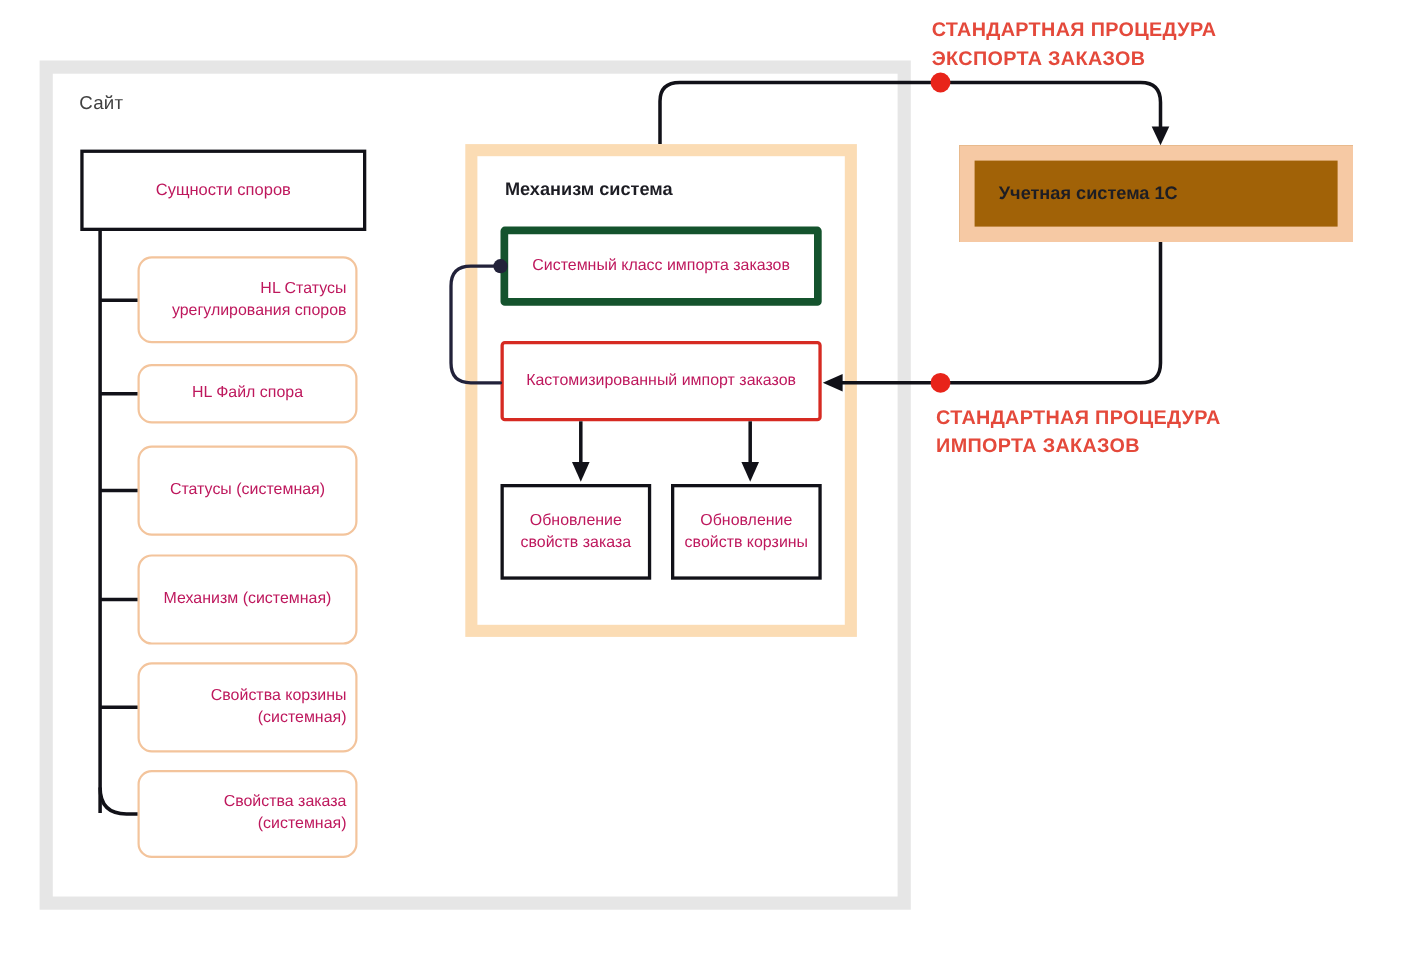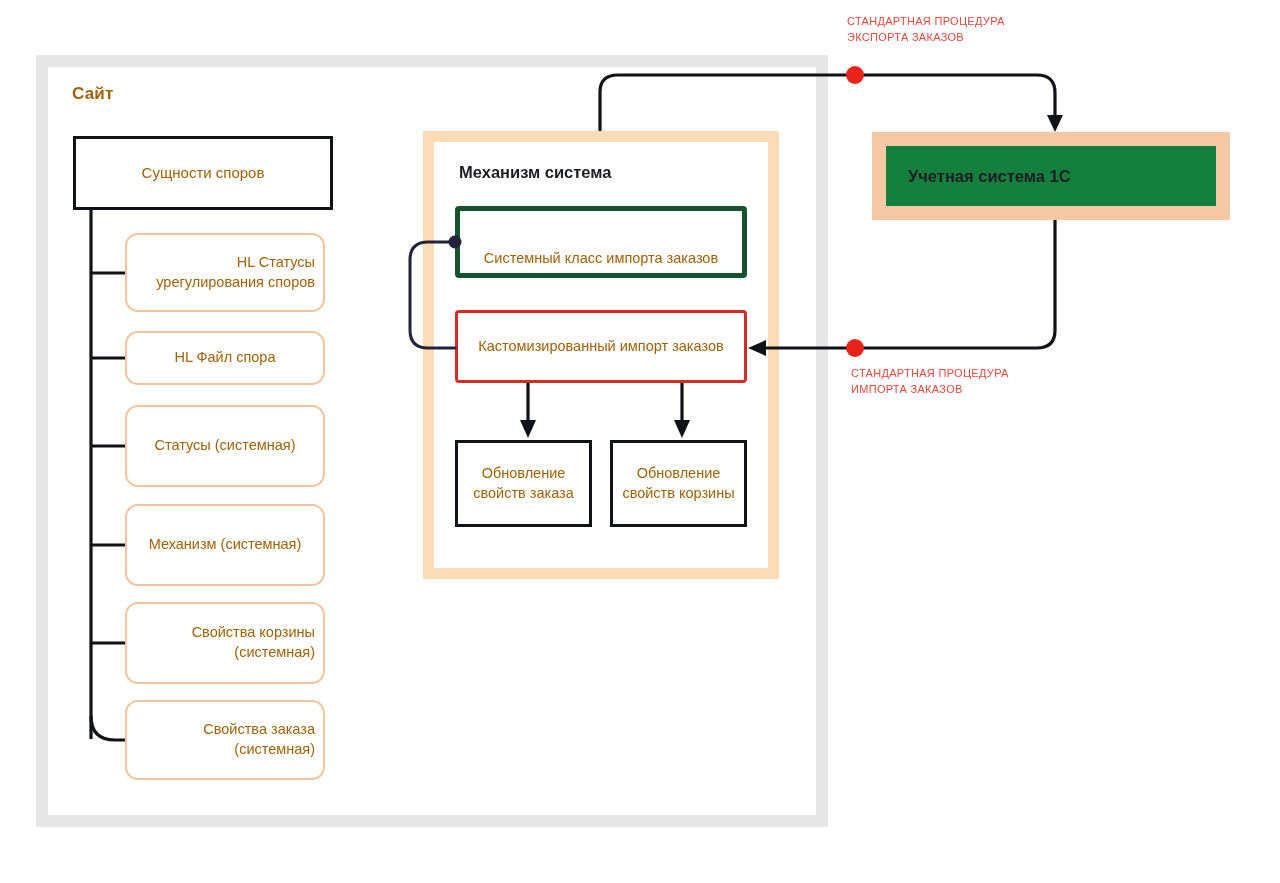--- a/index.html
+++ b/index.html
@@ -24,51 +24,50 @@
   #site-frame {
     left: 36px; top: 55px;
     width: 792px; height: 772px;
     border: 12px solid #e6e6e6;
     background: #ffffff;
     box-sizing: border-box;
   }
   #site-title {
     left: 72px; top: 84px;
     font-size: 17px;
-    font-weight: bold;
+    font-weight: normal;
     letter-spacing: .2px;
-    color: #a16207;
+    color: #404040;
   }
 
   
   .box {
     box-sizing: border-box;
     display: flex;
     align-items: center;
     justify-content: center;
     text-align: center;
     line-height: 1.35;
     font-size: 14.5px;
-    color: #a16207;
+    color: #be185d;
     background: #ffffff;
     padding: 4px 8px;
   }
   .box-black {
     border: 3px solid #111118;
     font-size: 15px;
   }
   .box-peach {
     border: 2px solid #f3c49c;
     border-radius: 13px;
     text-align: right;
   }
   .box-orange {
-    border: 5px solid #14532d;
+    border: 7px solid #14532d;
     border-radius: 4px;
-    align-items: flex-end;
   }
   .box-red {
     border: 3px solid #d62a22;
     border-radius: 4px;
   }
   .box-thin-black {
     border: 3px solid #111118;
   }
 
   
@@ -84,37 +83,37 @@
     font-size: 16.5px;
     font-weight: bold;
     color: #1d1d24;
   }
 
   
   #accounting-frame {
     left: 872px; top: 132px;
     width: 358px; height: 88px;
     border: 14px solid #f6c9a4;
-    background: #15803d;
+    background: #a16207;
     box-sizing: border-box;
     display: flex;
     align-items: center;
   }
   #accounting-title {
     padding-left: 22px;
     font-size: 16.5px;
     font-weight: bold;
     color: #1d1d24;
   }
 
   
   .proc-label {
     color: #e4493b;
-    font-size: 11px;
-    font-weight: normal;
+    font-size: 18px;
+    font-weight: bold;
     letter-spacing: .3px;
     line-height: 1.45;
     text-transform: uppercase;
     white-space: pre-line;
   }
   #label-export { left: 847px; top: 14px; }
   #label-import { left: 851px; top: 366px; }
 
   
   #wires {

